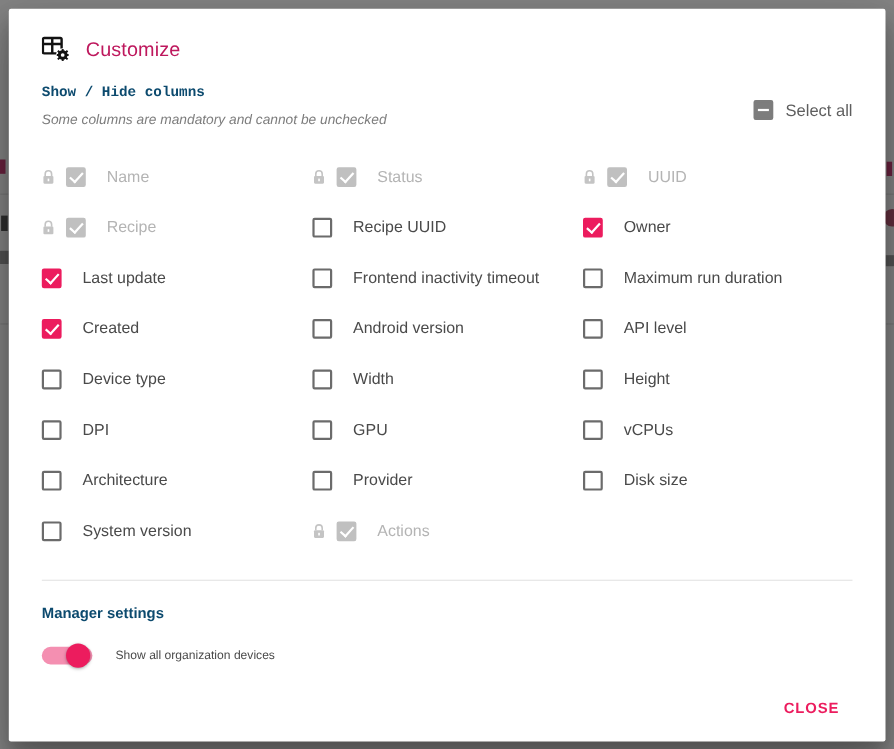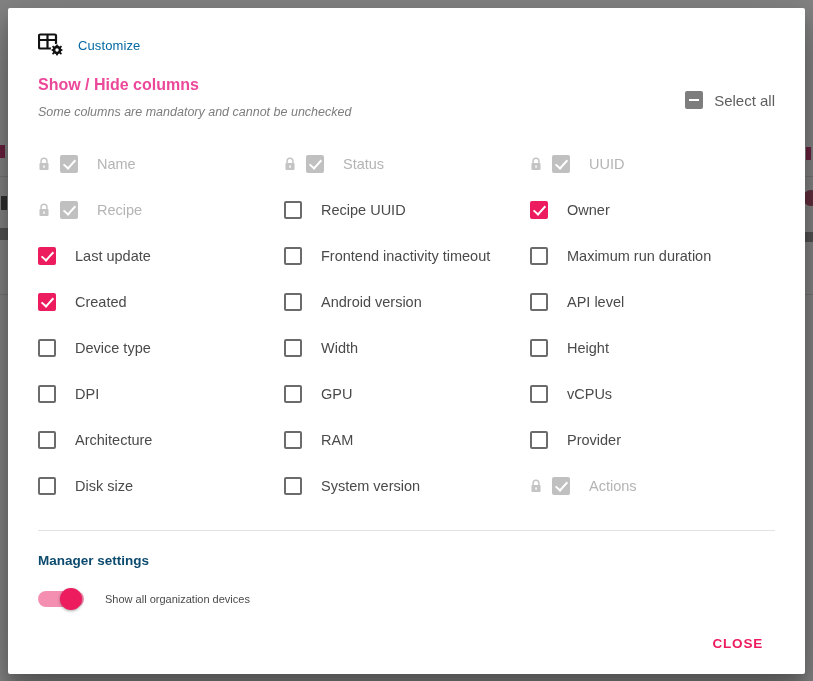--- a/index.html
+++ b/index.html
@@ -78,38 +78,39 @@
 
   
   .dlg-title-row {
     display: flex;
     align-items: center;
     gap: 14px;
     padding: 24px 30px 0 30px;
   }
   .title-icon { width: 26px; height: 26px; flex: 0 0 26px; }
   .dlg-title {
-    font-size: 13px;
-    color: #0369a1;
+    font-size: 18px;
+    color: #be185d;
     letter-spacing: .1px;
   }
 
   
   .section-head-row {
     display: flex;
     align-items: flex-start;
     justify-content: space-between;
     padding: 18px 30px 0 30px;
   }
   .section-head-left { flex: 1 1 auto; }
   .section-title {
-    font-size: 16px;
+    font-size: 13px;
     font-weight: bold;
-    color: #ec4899;
+    color: #0c4a6e;
     margin: 0 0 11px 0;
+    font-family: Liberation Mono, monospace;
   }
   .section-sub {
     font-size: 12.5px;
     font-style: italic;
     color: #7d7d7d;
   }
 
   
   .select-all {
     display: flex;
@@ -442,25 +443,20 @@
         <span class="opt-label">vCPUs</span>
       </div>
       <div class="opt">
         <span class="lock-slot empty"></span>
         <span class="cb unchecked"></span>
         <span class="opt-label">Architecture</span>
       </div>
       <div class="opt">
         <span class="lock-slot empty"></span>
         <span class="cb unchecked"></span>
-        <span class="opt-label">RAM</span>
-      </div>
-      <div class="opt">
-        <span class="lock-slot empty"></span>
-        <span class="cb unchecked"></span>
         <span class="opt-label">Provider</span>
       </div>
       <div class="opt">
         <span class="lock-slot empty"></span>
         <span class="cb unchecked"></span>
         <span class="opt-label">Disk size</span>
       </div>
       <div class="opt">
         <span class="lock-slot empty"></span>
         <span class="cb unchecked"></span>

